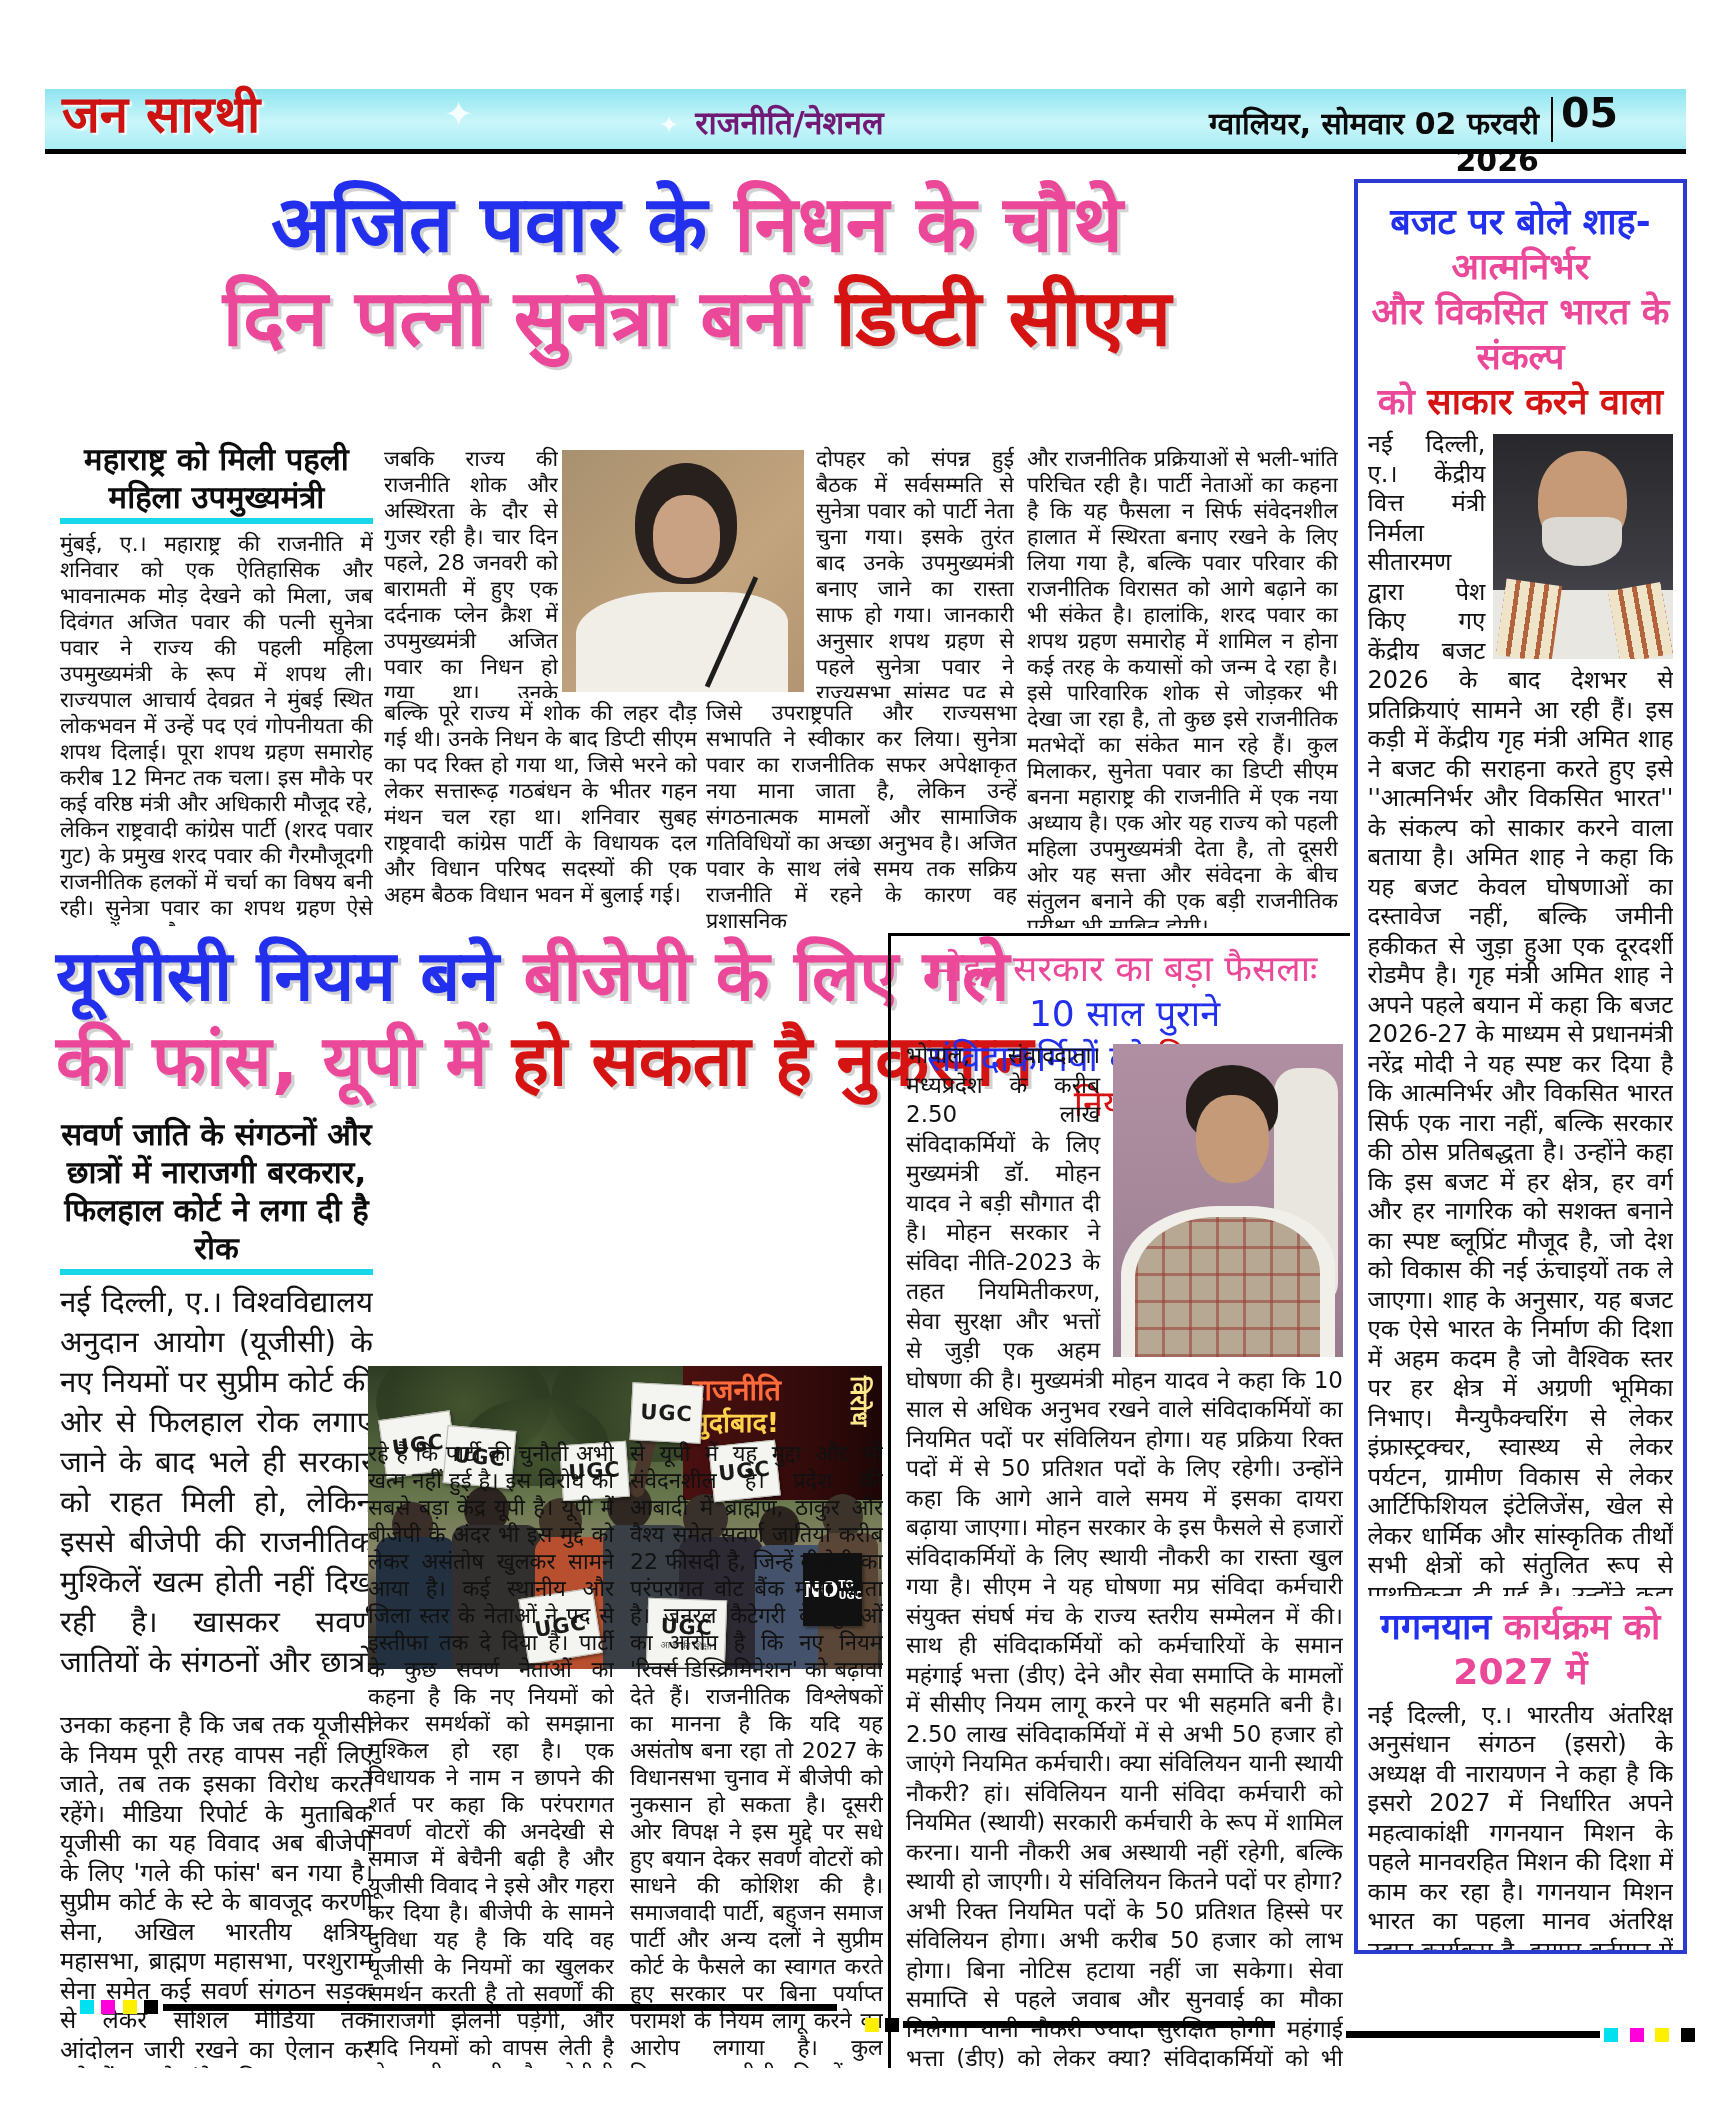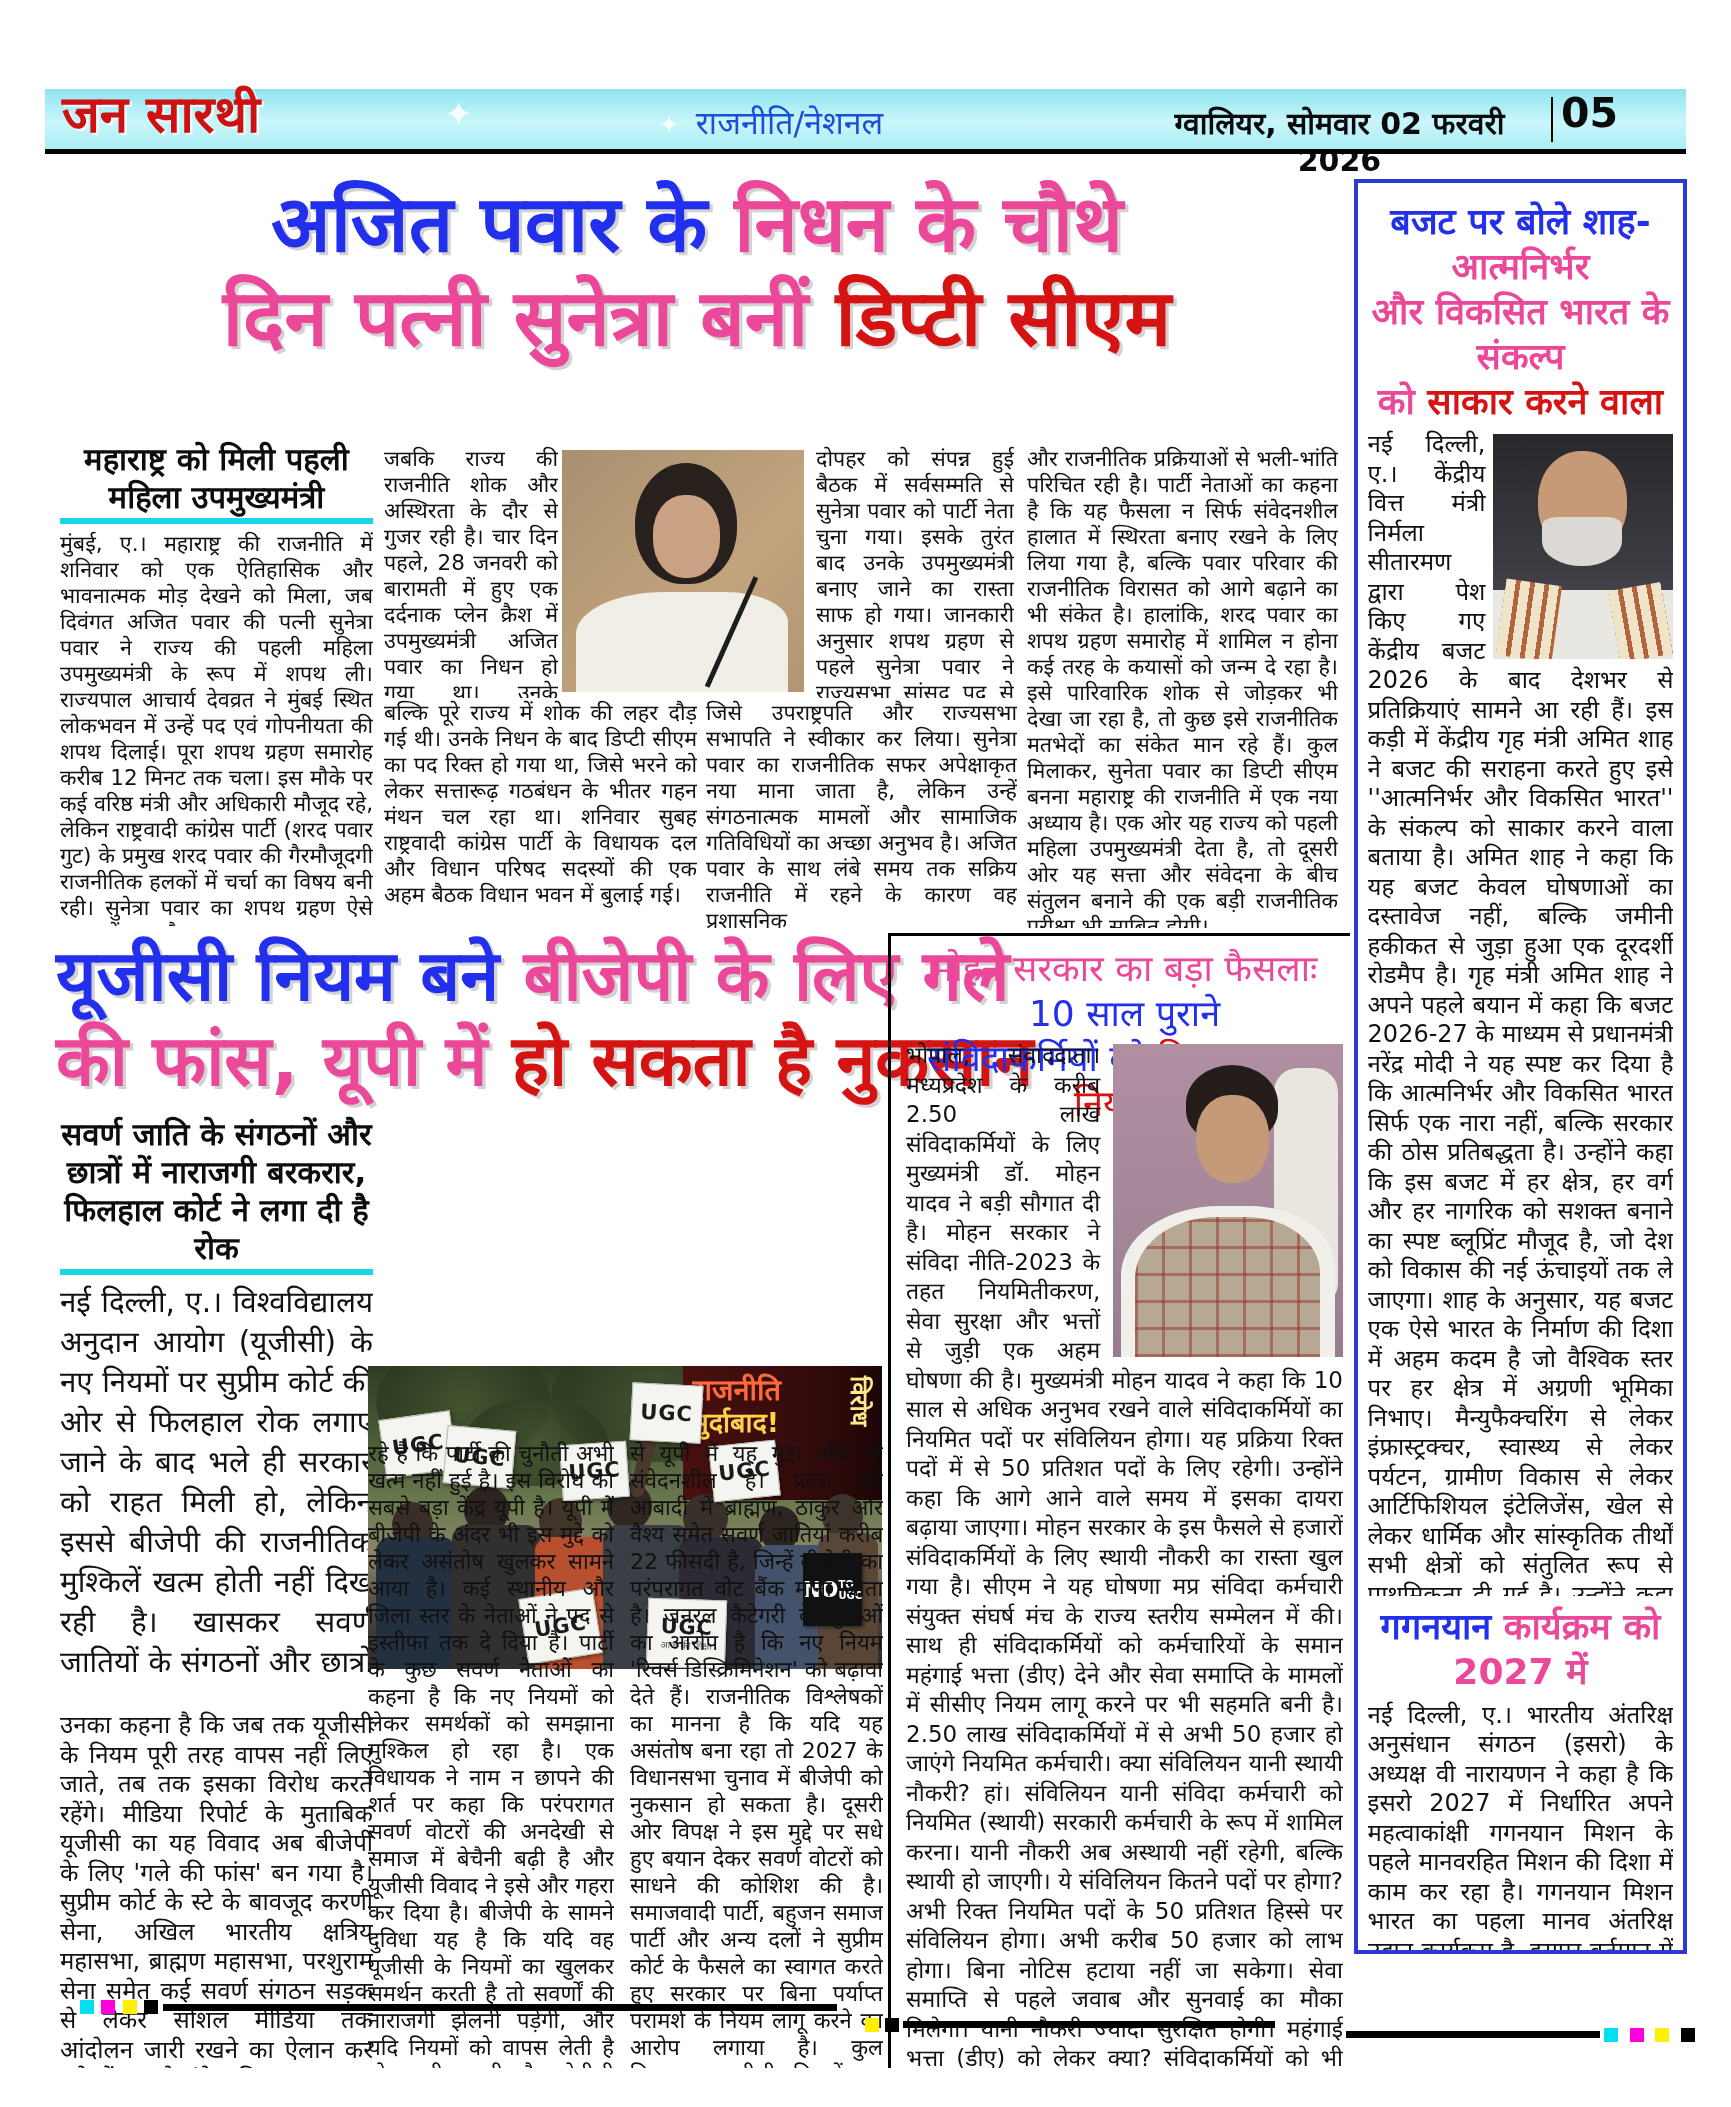--- a/index.html
+++ b/index.html
@@ -5,22 +5,22 @@
   html,body{margin:0;padding:0;background:#888;}
   #page{position:relative;width:1732px;height:2108px;background:#ffffff;overflow:hidden;
         font-family:"DejaVu Sans",sans-serif;color:#111;}
   .abs{position:absolute;}
   .txt{text-align:justify;overflow:hidden;}
   
   #band{left:45px;top:89px;width:1641px;height:60px;
         background:linear-gradient(180deg,#8fe4f0 0%,#c9f6fa 55%,#a9edf4 100%);}
   #logo{left:62px;top:77px;font-size:51px;font-weight:800;color:#ce1111;
         text-shadow:2.4px 2.4px 1.6px rgba(255,255,255,.85);white-space:nowrap;}
-  #section-label{left:670px;top:100px;width:239px;text-align:center;font-size:32px;font-weight:400;color:#1d4ed8;}
-  #dateline{left:1140px;top:102px;width:399px;text-align:center;font-size:30px;font-weight:700;color:#0b0b0b;}
+  #section-label{left:670px;top:100px;width:239px;text-align:center;font-size:32px;font-weight:700;color:#701a75;}
+  #dateline{left:1140px;top:102px;width:399px;text-align:right;font-size:30px;font-weight:700;color:#0b0b0b;}
   #hsep{left:1551px;top:97px;width:2.4px;height:45px;background:#000;}
   #pagenum{left:1561px;top:89px;width:72px;font-size:41px;font-weight:800;color:#0b0b0b;}
   .sparkle{color:#ffffff;opacity:.85;font-size:35px;}
   #header-rule{left:45px;top:149px;width:1641px;height:4.8px;background:#000;}
   
   #lead-hl{left:45px;top:177px;width:1304px;text-align:center;font-weight:800;
            font-size:78px;line-height:94px;text-shadow:3.2px 3.2px 0 #d2d2d2;white-space:nowrap;}
   .blue{color:#2230ee;} .red{color:#d51313;} .blk{color:#ec4899;}
   
   .subhead{font-size:31px;line-height:38px;font-weight:700;text-align:center;color:#0d0d0d;}

